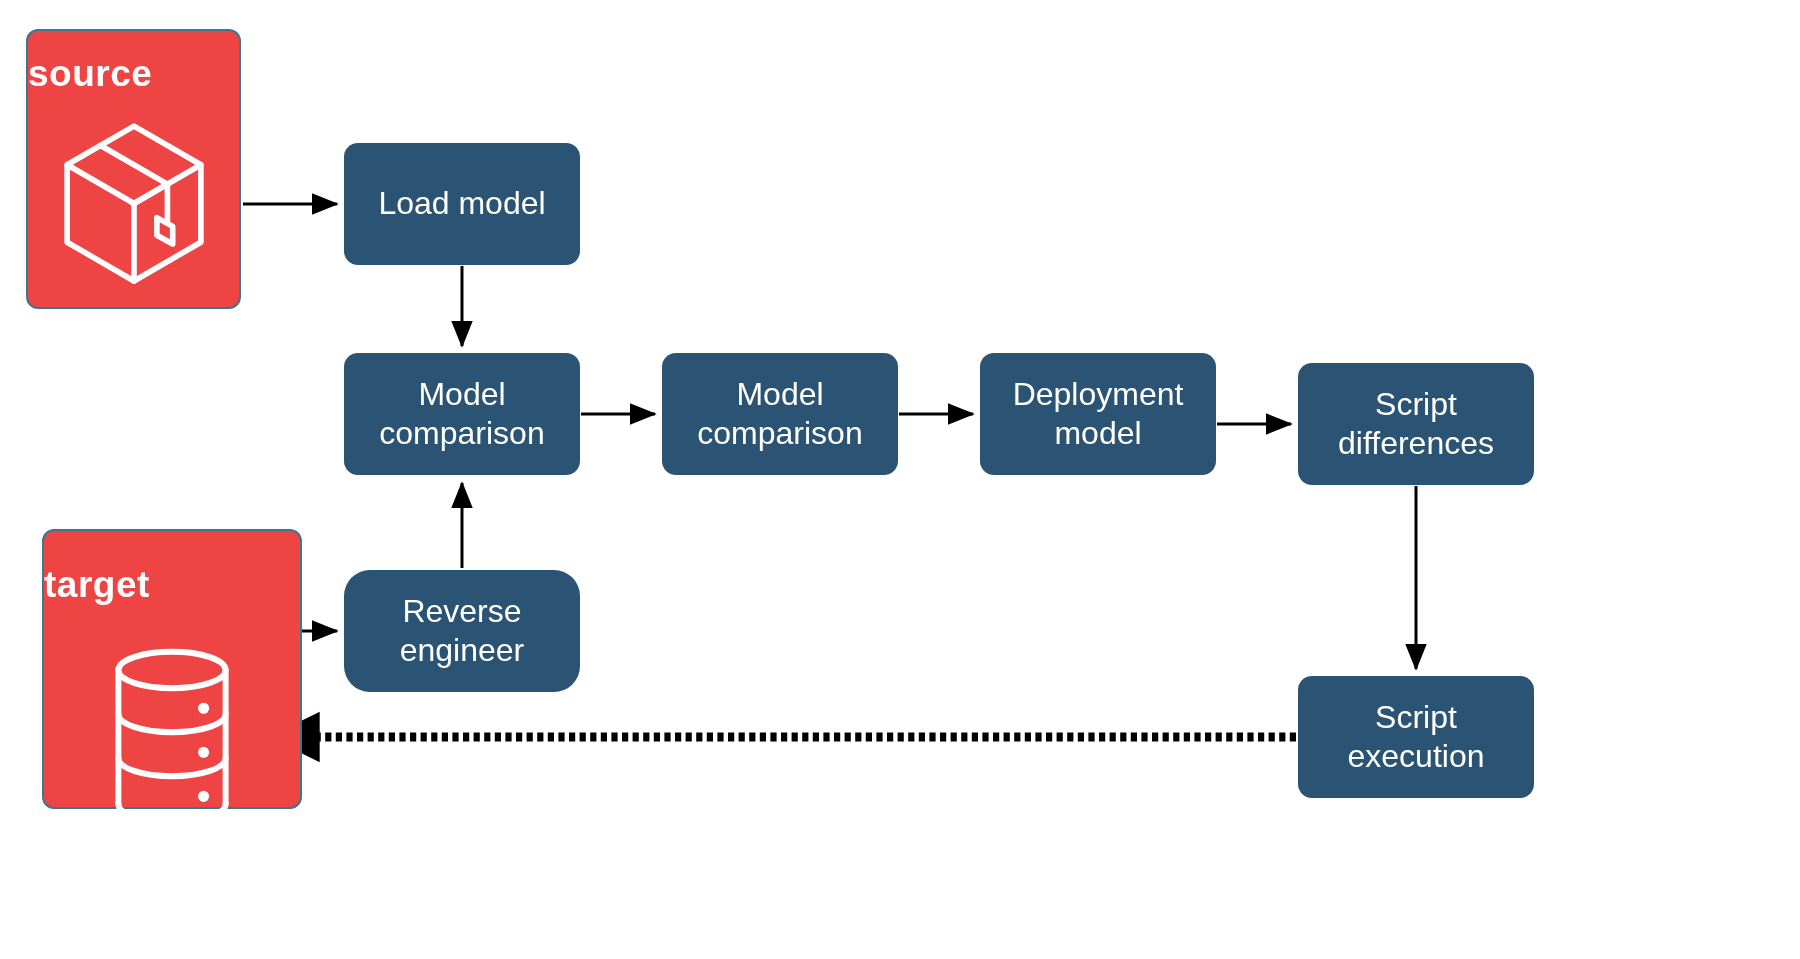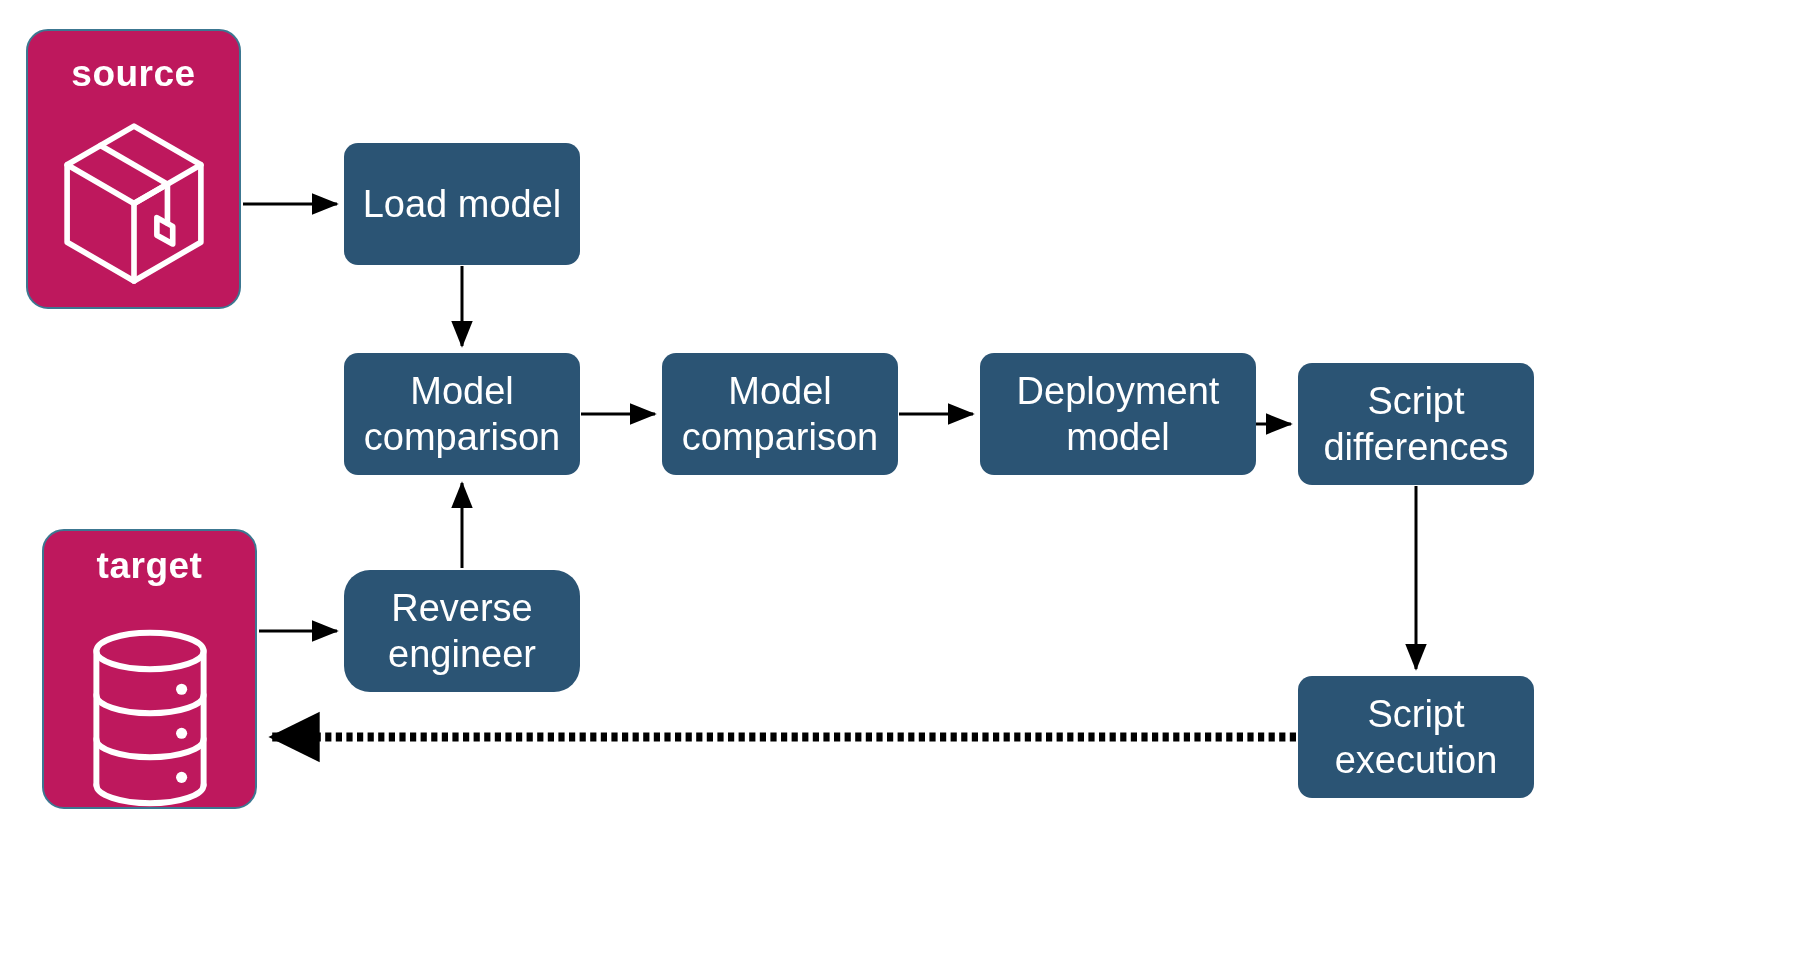--- a/index.html
+++ b/index.html
@@ -19,27 +19,27 @@
   }
   #diagram-svg {
     position: absolute;
     left: 0;
     top: 0;
     width: 1800px;
     height: 959px;
   }
   .endpoint-card {
     position: absolute;
-    background: #be185d;
+    background: #ef4444;
     border: 2px solid #3C7791;
-    border-radius: 22px;
+    border-radius: 12px;
     box-sizing: border-box;
     display: flex;
     flex-direction: column;
-    align-items: center;
+    align-items: flex-start;
   }
   .endpoint-label {
     color: #ffffff;
     font-weight: bold;
     font-size: 37px;
     letter-spacing: 0.5px;
     line-height: 1;
     user-select: none;
   }
   .endpoint-glyph {
@@ -52,21 +52,21 @@
   .proc-box {
     position: absolute;
     background: #2B5474;
     border-radius: 14px;
     box-sizing: border-box;
     display: flex;
     align-items: center;
     justify-content: center;
     text-align: center;
     color: #ffffff;
-    font-size: 38px;
+    font-size: 32px;
     line-height: 1.22;
     padding: 4px 8px;
     user-select: none;
   }
 </style>
 </head>
 <body>
 
 <div id="canvas">
 
@@ -115,21 +115,21 @@
 
         <path d="M31 19 L69 41"></path>
         <path d="M69 41 L69 63"></path>
         <path d="M50 52 L69 41"></path>
 
         <path d="M63 60 L72 65 L72 75 L63 70 Z"></path>
       </svg>
     </div>
   </div>
 
-  <div class="endpoint-card" style="left:42px; top:529px; width:215px; height:280px; padding-top:16px;gap:44px;">
+  <div class="endpoint-card" style="left:42px; top:529px; width:260px; height:280px; padding-top:35px;gap:44px;">
     <div class="endpoint-label">target</div>
     <div class="endpoint-glyph">
       <svg width="132" height="180" viewBox="0 0 66 94" fill="none" stroke="#ffffff" stroke-width="3.1" stroke-linejoin="round" stroke-linecap="round">
 
         <ellipse cx="33" cy="12" rx="28" ry="9.5"></ellipse>
 
         <path d="M5 12 L5 82"></path>
         <path d="M61 12 L61 82"></path>
 
         <path d="M5 82 A28 9.5 0 0 0 61 82"></path>
@@ -155,21 +155,21 @@
     </span>
   </div>
 
   <div class="proc-box" style="left:662px; top:353px; width:236px; height:122px;">
     <span>
       <span>Model</span><br>
       <span>comparison</span>
     </span>
   </div>
 
-  <div class="proc-box" style="left:980px; top:353px; width:276px; height:122px;">
+  <div class="proc-box" style="left:980px; top:353px; width:236px; height:122px;">
     <span>
       <span>Deployment</span><br>
       <span>model</span>
     </span>
   </div>
 
   <div class="proc-box" style="left:1298px; top:363px; width:236px; height:122px;">
     <span>
       <span>Script</span><br>
       <span>differences</span>

